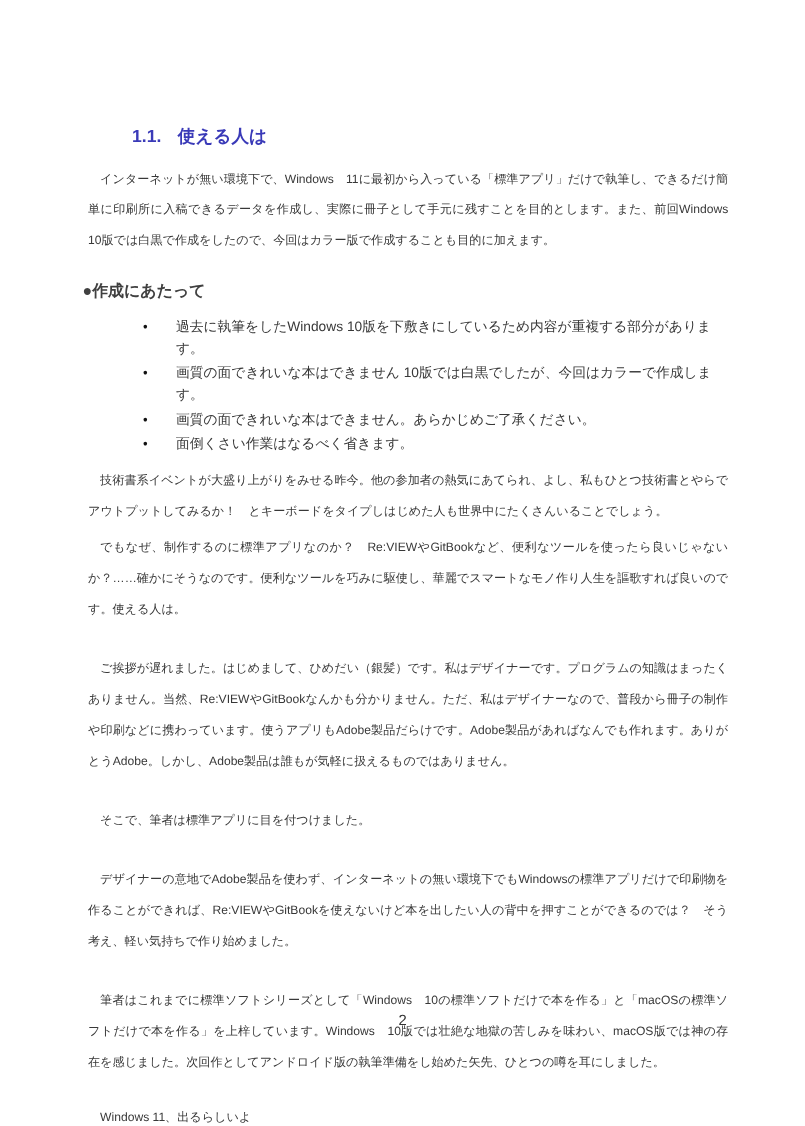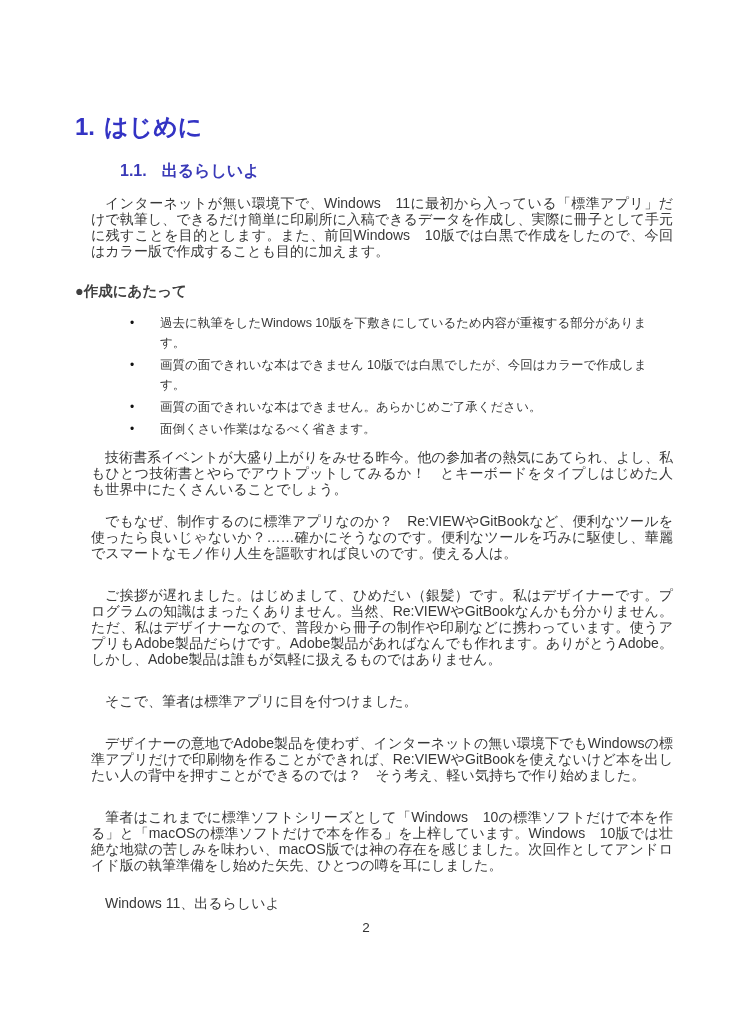--- a/index.html
+++ b/index.html
@@ -28,23 +28,23 @@
   .section-heading {
     margin-top: 18px;
     font-size: 16px;
     line-height: 22px;
     font-weight: bold;
     color: #3a3ab8;
   }
   .section-heading .num { margin-right: 15px; margin-left: 45px; }
   .section-heading.why { margin-top: 38px; }
   .para {
-    margin: 16px;
-    font-size: 14px;
-    line-height: 16px;
+    margin: 5px;
+    font-size: 11px;
+    line-height: 28px;
     color: #383838;
     text-align: justify;
     text-indent: 1em;
     width: 582px;
   }
   .para.first { margin-top: 10px; }
   .para.gap { margin-top: 26px; }
   .para.gap-sm { margin-top: 22px; }
   .notes-heading {
     margin-top: 22px;
@@ -83,26 +83,23 @@
     font-size: 13.5px;
     line-height: 20px;
     color: #333333;
   }
 </style>
 </head>
 <body>
 
 <div class="page">
 
-  <h1 class="chapter-heading">
-    <span class="num">1.</span><span>はじめに</span>
-  </h1>
 
   <h2 class="section-heading">
-    <span class="num">1.1.</span><span>出るらしいよ</span>
+    <span class="num">1.1.</span><span>使える人は</span>
   </h2>
 
   <p class="para first">インターネットが無い環境下で、Windows　11に最初から入っている「標準アプリ」だけで執筆し、できるだけ簡単に印刷所に入稿できるデータを作成し、実際に冊子として手元に残すことを目的とします。また、前回Windows　10版では白黒で作成をしたので、今回はカラー版で作成することも目的に加えます。</p>
 
   <div class="notes-heading">●作成にあたって</div>
 
   <ul class="notes-list">
     <li>
       <span class="li-bullet">•</span>
       <span>過去に執筆をしたWindows 10版を下敷きにしているため内容が重複する部分があります。</span>

